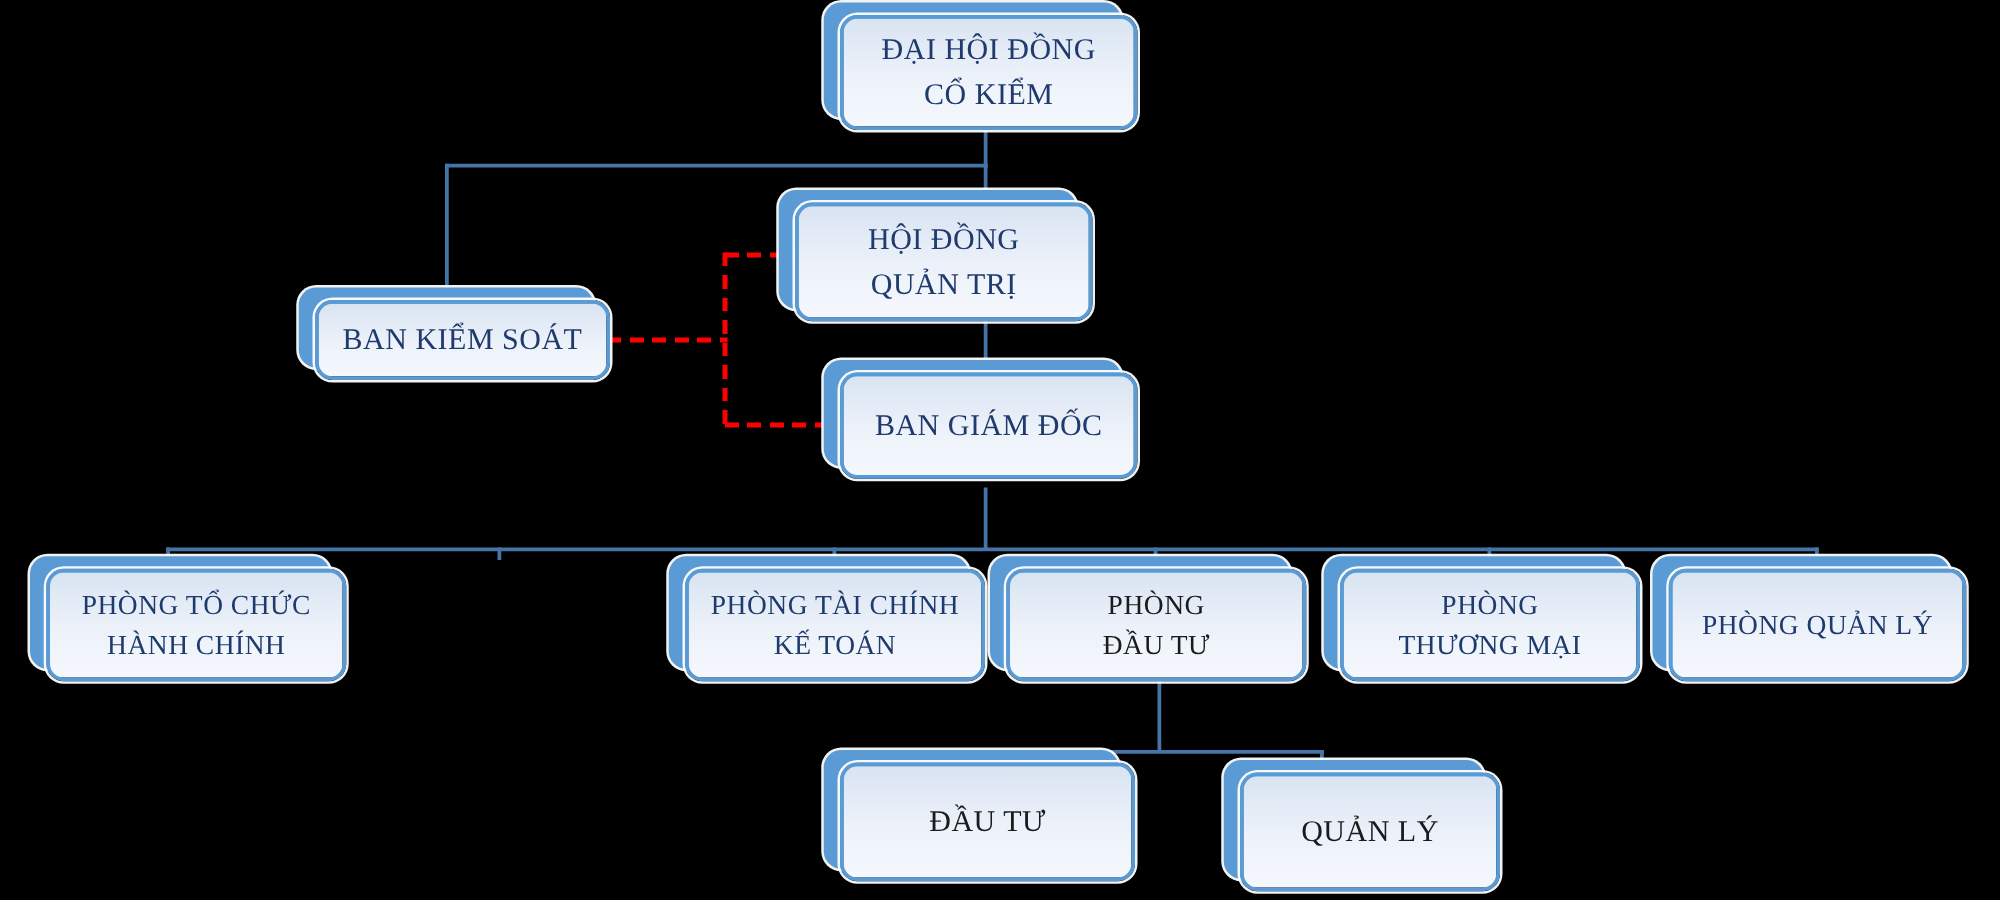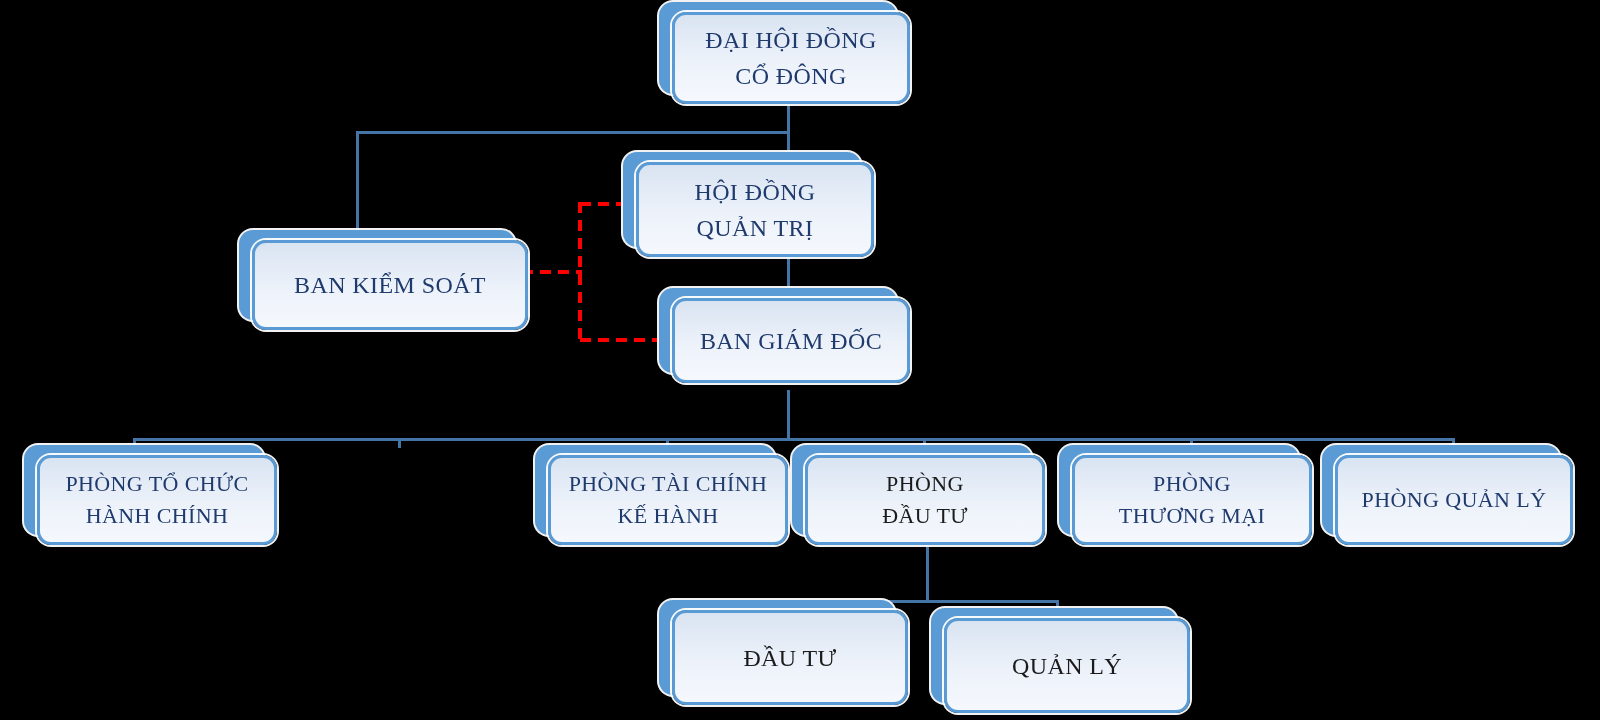--- a/index.html
+++ b/index.html
@@ -38,30 +38,30 @@
   .node.dark .box{color:#1b1b1b;}
   
   .line{position:absolute;background:#4575a7;}
   .redline-h{position:absolute;height:4px;
     background:repeating-linear-gradient(90deg,#ff0000 0 11px,transparent 11px 18px);}
   .redline-v{position:absolute;width:4px;
     background:repeating-linear-gradient(180deg,#ff0000 0 11px,transparent 11px 18px);}
   
   #n-shareholders{left:672px;top:12px;width:238px;height:92px;}
   #n-board{left:636px;top:162px;width:238px;height:95px;}
-  #n-supervisory{left:252px;top:240px;width:236px;height:90px;padding-left:40px;}
+  #n-supervisory{left:252px;top:240px;width:236px;height:64px;}
   #n-management{left:672px;top:298px;width:238px;height:85px;}
   #n-dept1{left:15px;top:455px;width:240px;height:90px;margin-left:22px;}
   #n-dept2{left:280px;top:455px;width:240px;height:90px;}
   #n-dept3{left:548px;top:455px;width:240px;height:90px;}
   #n-dept4{left:805px;top:455px;width:240px;height:90px;}
   #n-dept5{left:1072px;top:455px;width:240px;height:90px;}
   #n-dept6{left:1335px;top:455px;width:238px;height:90px;}
   #n-invest{left:672px;top:610px;width:236px;height:95px;}
-  #n-manage{left:944px;top:618px;width:208px;height:95px;padding-left:38px;}
+  #n-manage{left:992px;top:618px;width:208px;height:95px;}
 </style>
 </head>
 <body>
 
 <div class="stage">
 
   <div class="line" style="left:787px;top:104px;width:3px;height:30px;"></div>
   <div class="line" style="left:356px;top:131px;width:434px;height:3px;"></div>
   <div class="line" style="left:356px;top:131px;width:3px;height:101px;"></div>
   <div class="line" style="left:787px;top:131px;width:3px;height:33px;"></div>
@@ -81,21 +81,21 @@
 
   <div class="redline-h" style="left:486px;top:270px;width:96px;"></div>
   <div class="redline-v" style="left:578px;top:202px;height:140px;"></div>
   <div class="redline-h" style="left:580px;top:202px;width:92px;"></div>
   <div class="redline-h" style="left:580px;top:338px;width:92px;"></div>
 
   <div class="node" id="n-shareholders">
     <div class="shadow"></div>
     <div class="box">
       <div>ĐẠI HỘI ĐỒNG</div>
-      <div>CỔ ĐÔNG</div>
+      <div>CỔ KIỂM</div>
     </div>
   </div>
 
   <div class="node" id="n-board">
     <div class="shadow"></div>
     <div class="box">
       <div>HỘI ĐỒNG</div>
       <div>QUẢN TRỊ</div>
     </div>
   </div>
@@ -120,21 +120,21 @@
       <div>PHÒNG TỔ CHỨC</div>
       <div>HÀNH CHÍNH</div>
     </div>
   </div>
 
 
   <div class="node small" id="n-dept3">
     <div class="shadow"></div>
     <div class="box">
       <div>PHÒNG TÀI CHÍNH</div>
-      <div>KẾ HÀNH</div>
+      <div>KẾ TOÁN</div>
     </div>
   </div>
 
   <div class="node small dark" id="n-dept4">
     <div class="shadow"></div>
     <div class="box">
       <div>PHÒNG</div>
       <div>ĐẦU TƯ</div>
     </div>
   </div>

